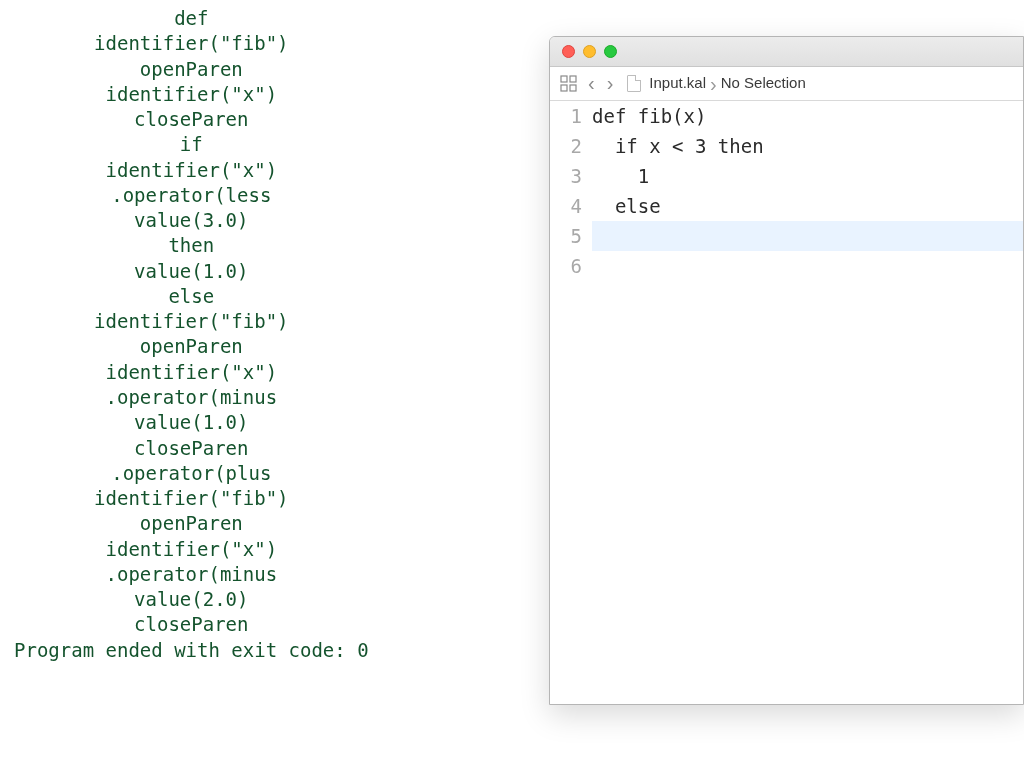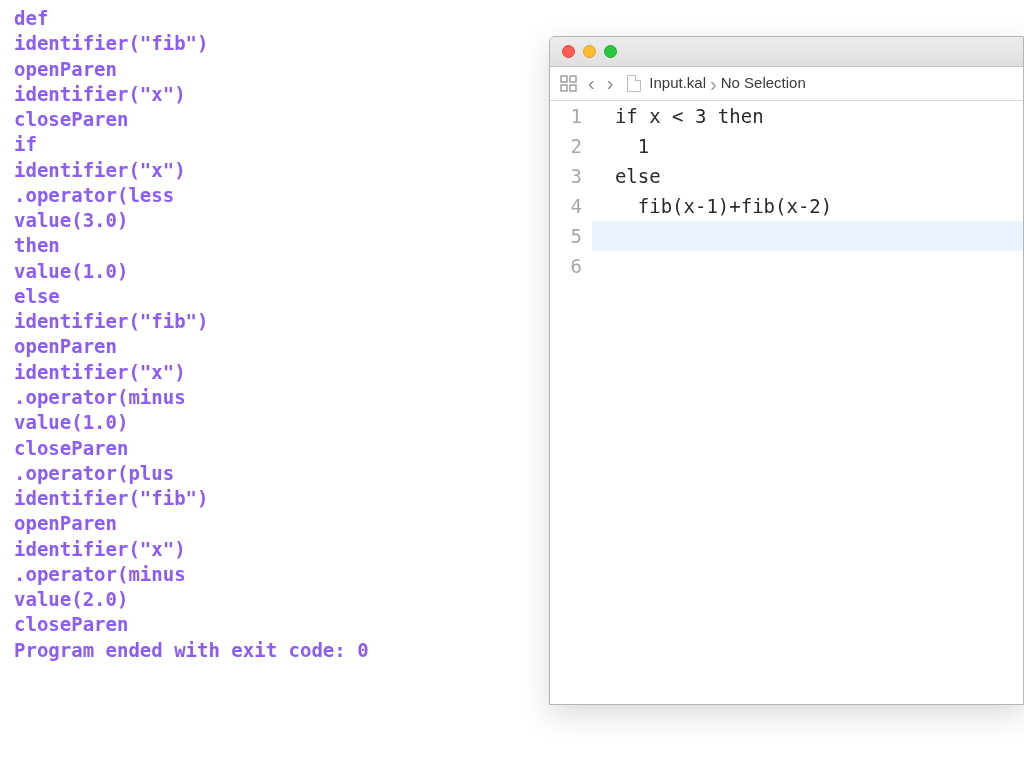--- a/index.html
+++ b/index.html
@@ -13,24 +13,25 @@
       background: #ffffff;
       width: 1024px;
       height: 757px;
       overflow: hidden;
       position: relative;
     }
     .console-output {
       position: absolute;
       top: 6px;
       left: 14px;
-      font-weight: 700;
+      font-weight: 400;
       line-height: 1.33;
-      color: #8b5cf6;
+      color: #14532d;
       white-space: pre;
+      text-align: center;
     }
     .editor-window {
       position: absolute;
       top: 36px;
       left: 549px;
       width: 475px;
       height: 669px;
       background: #ffffff;
       border: 1px solid #b5b5b5;
       border-radius: 6px 0 0 0;
@@ -200,20 +201,20 @@
   <div class="code-area">
     <div class="gutter">
       <div class="gut-row">1</div>
       <div class="gut-row">2</div>
       <div class="gut-row">3</div>
       <div class="gut-row">4</div>
       <div class="gut-row">5</div>
       <div class="gut-row">6</div>
     </div>
     <div class="code-lines">
+      <div class="code-line">def fib(x)</div>
       <div class="code-line">  if x &lt; 3 then</div>
       <div class="code-line">    1</div>
       <div class="code-line">  else</div>
-      <div class="code-line">    fib(x-1)+fib(x-2)</div>
       <div class="code-line current-line"></div>
     </div>
   </div>
 </div>
 
 </body></html>

